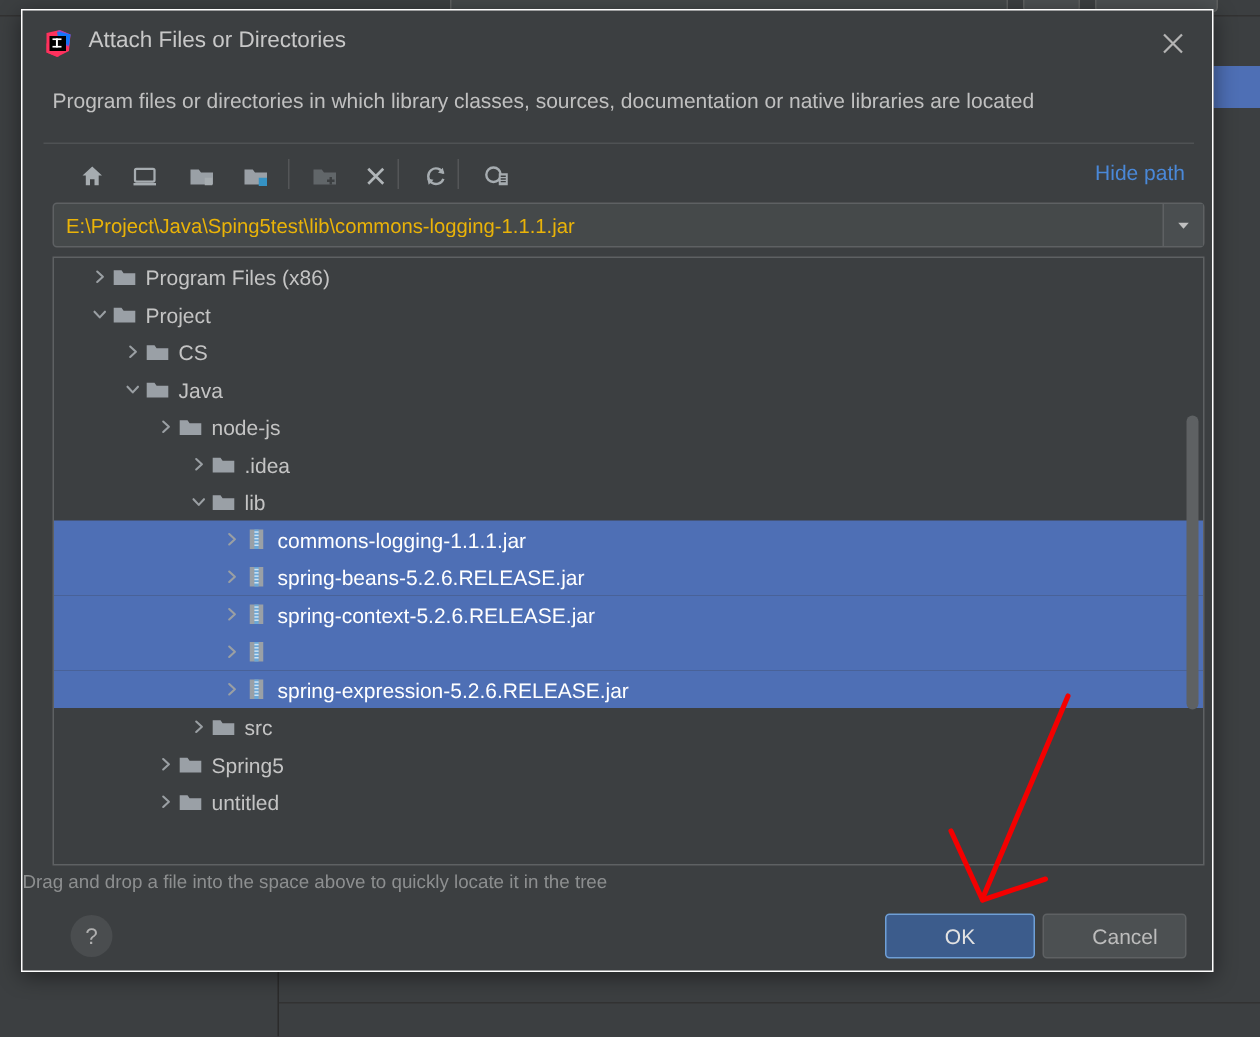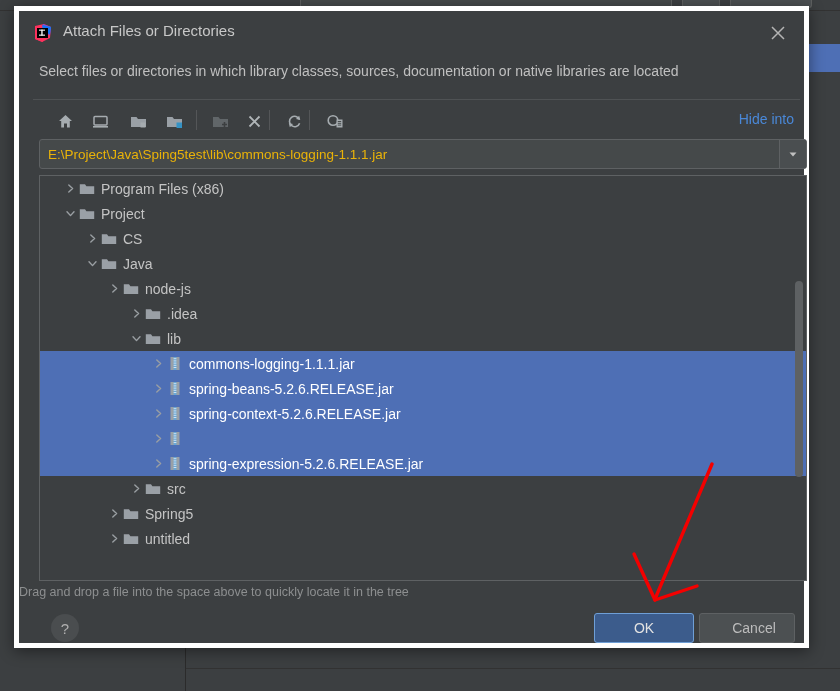--- a/index.html
+++ b/index.html
@@ -89,21 +89,21 @@
     width: 654px; height: 1px;
     background: #323232;
   }
 
   
   #dialog {
     position: absolute;
     left: 14px; top: 6px;
     width: 795px; height: 642px;
     background: #3c3f41;
-    border: 5px solid #ffffff;
+    border: 1px solid #ffffff;
     box-shadow: 0 3px 14px rgba(0,0,0,0.45);
     box-sizing: border-box;
   }
 
   
   #title-bar {
     position: relative;
     height: 42px;
   }
   #app-icon {
@@ -355,21 +355,21 @@
       </svg>
     </div>
     <div id="dialog-title">Attach Files or Directories</div>
     <div id="close-btn">
       <svg width="24" height="24" viewBox="0 0 24 24">
         <path d="M6 6 L18 18 M18 6 L6 18" stroke="#b4b4b4" stroke-width="1.5" fill="none"></path>
       </svg>
     </div>
   </div>
 
-  <div id="subtitle">Select files or directories in which library classes, sources, documentation or native libraries are located</div>
+  <div id="subtitle">Program files or directories in which library classes, sources, documentation or native libraries are located</div>
 
   <div id="toolbar">
 
     <div class="tool-btn" style="left:18px">
       <svg width="17" height="17" viewBox="0 0 17 17">
         <path d="M8.5 2 L15 8 L12.8 8 L12.8 14.5 L10 14.5 L10 10.5 L7 10.5 L7 14.5 L4.2 14.5 L4.2 8 L2 8 Z" fill="#a6acb0"></path>
       </svg>
     </div>
 
     <div class="tool-btn" style="left:53px">
@@ -422,21 +422,21 @@
 
     <div class="tool-btn" style="left:288px">
       <svg width="18" height="17" viewBox="0 0 18 17">
         <circle cx="7" cy="7.5" r="4.8" fill="none" stroke="#a6acb0" stroke-width="1.6"></circle>
         <path d="M10.5 11 L13 13.5" stroke="#a6acb0" stroke-width="1.6"></path>
         <rect x="10.5" y="6.5" width="6" height="8" fill="#a6acb0"></rect>
         <path d="M11.8 8.5 L15.2 8.5 M11.8 10.3 L15.2 10.3 M11.8 12.1 L15.2 12.1" stroke="#3c3f41" stroke-width="0.9"></path>
       </svg>
     </div>
 
-    <div id="hide-path-link">Hide into</div>
+    <div id="hide-path-link">Hide path</div>
   </div>
 
   <div id="path-row">
     <input id="path-input" type="text" value="E:\Project\Java\Sping5test\lib\commons-logging-1.1.1.jar" style="">
     <div id="path-dropdown">
       <svg width="12" height="12" viewBox="0 0 12 12">
         <path d="M2.5 4.5 L6 8.5 L9.5 4.5 Z" fill="#c0c0c0"></path>
       </svg>
     </div>
   </div>

